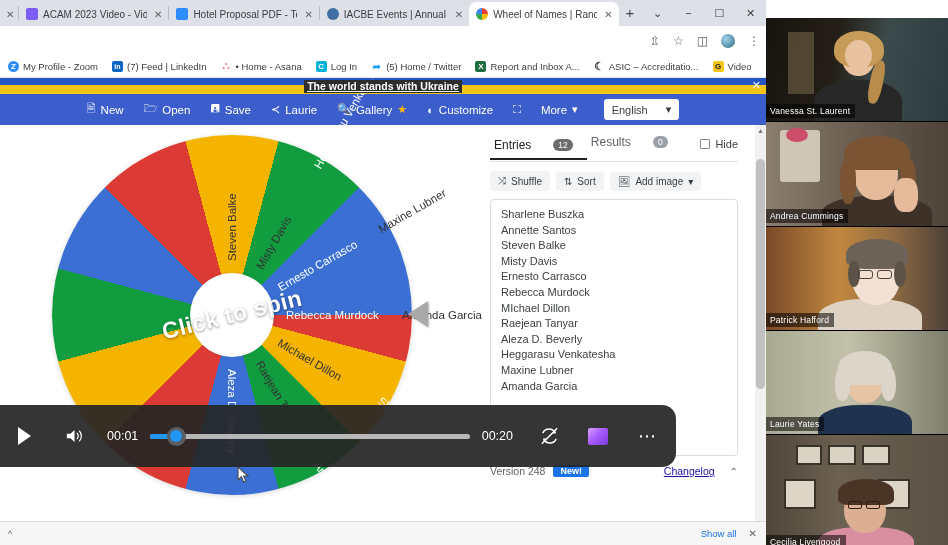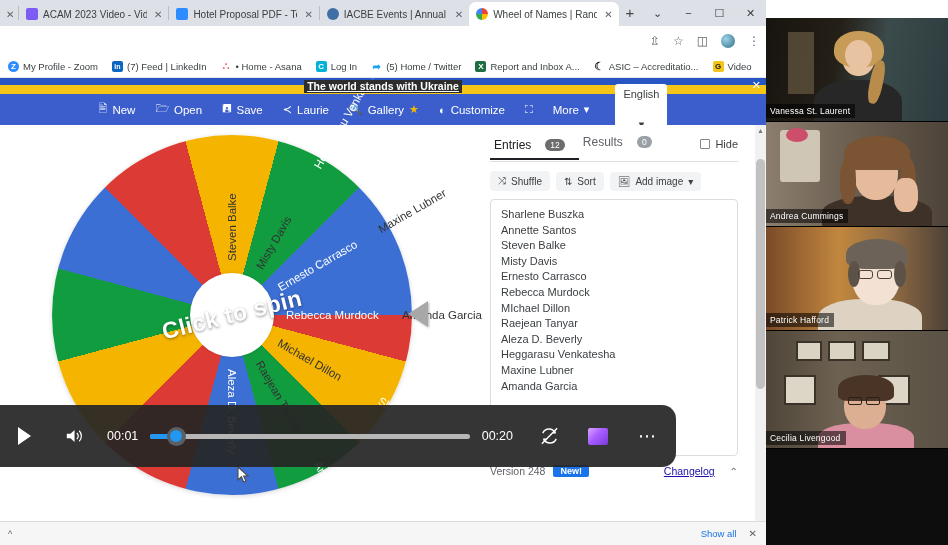--- a/index.html
+++ b/index.html
@@ -68,21 +68,21 @@
   .ukraine .uaclose { position:absolute; right:5px; top:1px; color:#fff; font-size:11px; z-index:3; }
 
   .apptoolbar {
     height: 31px; background:#3b5ecc; display:flex; align-items:center;
     justify-content:center; gap: 20px; color:#fff; font-size:11.5px; position:relative;
   }
   .tb-item { display:flex; align-items:center; gap:5px; cursor:pointer; }
   .tb-item .tbi { font-size: 11px; display:inline-block; }
   .lang-select {
     background:#fff; color:#3c4043; font-size:11px; border-radius:3px;
-    padding: 4px 8px; display:flex; align-items:center; gap:18px; margin-left: 6px; flex-direction: column;
+    padding: 4px 8px; display:flex; align-items:center; gap:18px; margin-left: 6px;
   }
 
   .content { position:relative; height: 420px; background:#fff; display:flex; }
 
   
   .wheelpane { position:relative; width: 480px; height: 420px; }
   .wheel-wrap { position:absolute; left: 52px; top: 10px; width: 360px; height: 360px; }
   .wheel { position:absolute; inset:0; border-radius:50%; }
   .hub { position:absolute; left: 50%; top:50%; width: 84px; height:84px; margin:-42px 0 0 -42px;
          background:#fff; border-radius:50%; box-shadow: 0 0 3px rgba(0,0,0,0.12); }
@@ -98,21 +98,21 @@
   .pointer {
     position:absolute; left: 408px; top: 176px; width:0; height:0;
     border-top: 13px solid transparent; border-bottom: 13px solid transparent;
     border-right: 20px solid #a8a8a8; filter: drop-shadow(1px 1px 1px rgba(0,0,0,.3));
   }
   .cursor-arrow { position:absolute; left: 237px; top: 341px; z-index:6; }
 
   
   .entries { position:relative; width: 268px; padding: 8px 10px 0 10px; }
   .etabs { display:flex; align-items:center; border-bottom:1px solid #e0e0e0; padding-bottom: 6px; gap: 0; }
-  .etab { font-size: 12px; color:#5f6368; display:flex; align-items:center; gap:14px; padding: 2px 14px 6px 4px; justify-content: flex-end; }
+  .etab { font-size: 12px; color:#5f6368; display:flex; align-items:center; gap:22px; padding: 2px 14px 6px 4px; justify-content: flex-end; }
   .etab.active { color:#202124; border-bottom: 2px solid #202124; margin-bottom:-7px; padding-bottom:6px; }
   .badge { background:#6d6d6d; color:#fff; border-radius:9px; font-size:8.5px; padding:1px 5px; min-width:15px; text-align:center;}
   .badge.light { background:#9aa0a6; }
   .hide-wrap { margin-left:auto; display:flex; align-items:center; gap:5px; font-size:11px; color:#3c4043; }
   .cbox { width:10px; height:10px; border:1px solid #80868b; border-radius:1px; display:inline-block; }
 
   .erow { display:flex; align-items:center; gap:6px; margin-top: 9px; }
   .chip { background:#f1f3f4; border-radius:4px; padding: 4px 8px; font-size:10px; color:#3c4043;
           display:flex; align-items:center; gap:5px; }
   .adv { display:flex; align-items:center; gap:6px; margin-top: 9px; font-size:10px; color:#3c4043; }
@@ -486,20 +486,30 @@
         <div class="person-head" style="left:86px;top:20px;width:48px;height:58px;background:#f3e2d4;"></div>
         <div style="position:absolute;left:80px;top:12px;width:62px;height:30px;border-radius:50% 50% 30% 30%;background:#6d6257;"></div>
         <div style="position:absolute;left:82px;top:34px;width:12px;height:26px;border-radius:50%;background:#5c5247;"></div>
         <div style="position:absolute;left:128px;top:34px;width:12px;height:26px;border-radius:50%;background:#5c5247;"></div>
         <div style="position:absolute;left:92px;top:43px;width:15px;height:9px;border:1.3px solid #4a4036;border-radius:3px;"></div>
         <div style="position:absolute;left:111px;top:43px;width:15px;height:9px;border:1.3px solid #4a4036;border-radius:3px;"></div>
       </div>
       <span class="nametag">Patrick Hafford</span>
     </div>
 
+    <div class="tile" style="height:104px;">
+      <div class="scene" style="background:linear-gradient(90deg,#a9a992 0%,#c3c1ab 45%,#7d7f6b 100%);">
+        <div class="person-body" style="left:52px;top:74px;width:94px;height:38px;background:#1f3350;"></div>
+        <div class="person-head" style="left:80px;top:26px;width:38px;height:46px;background:#e7c4a6;"></div>
+        <div style="position:absolute;left:72px;top:20px;width:54px;height:34px;border-radius:50% 50% 25% 25%;background:#dcd6ca;"></div>
+        <div style="position:absolute;left:69px;top:36px;width:15px;height:34px;border-radius:45%;background:#dcd6ca;"></div>
+        <div style="position:absolute;left:115px;top:36px;width:15px;height:34px;border-radius:45%;background:#dcd6ca;"></div>
+      </div>
+      <span class="nametag">Laurie Yates</span>
+    </div>
 
     <div class="tile" style="height:118px;">
       <div class="scene" style="background:linear-gradient(90deg,#4f4639 0%,#6d6151 40%,#5a5245 100%);">
         <div style="position:absolute;left:30px;top:10px;width:26px;height:20px;background:#d9d3c4;border:2px solid #3a332a;"></div>
         <div style="position:absolute;left:62px;top:10px;width:28px;height:20px;background:#d9d3c4;border:2px solid #3a332a;"></div>
         <div style="position:absolute;left:96px;top:10px;width:28px;height:20px;background:#d9d3c4;border:2px solid #3a332a;"></div>
         <div style="position:absolute;left:18px;top:44px;width:32px;height:30px;background:#ddd6c7;border:2px solid #3a332a;"></div>
         <div style="position:absolute;left:112px;top:44px;width:32px;height:30px;background:#ddd6c7;border:2px solid #3a332a;"></div>
         <div class="person-body" style="left:52px;top:92px;width:96px;height:32px;background:#d98fa0;"></div>
         <div class="person-head" style="left:78px;top:50px;width:42px;height:48px;background:#dcae92;"></div>

